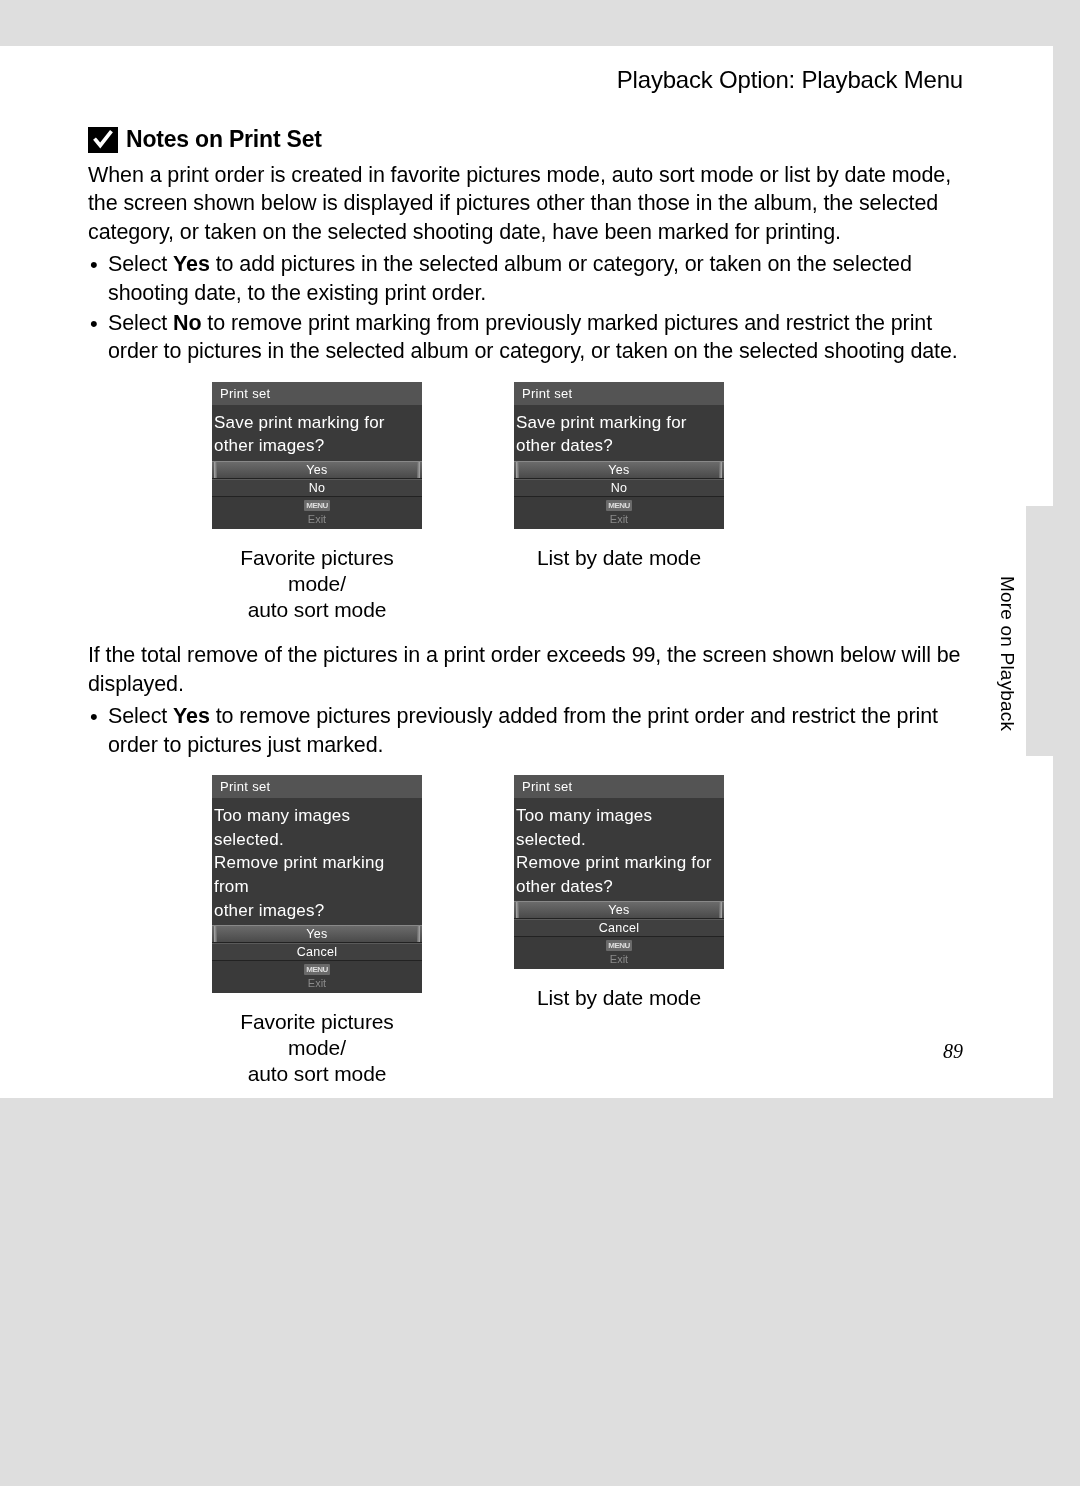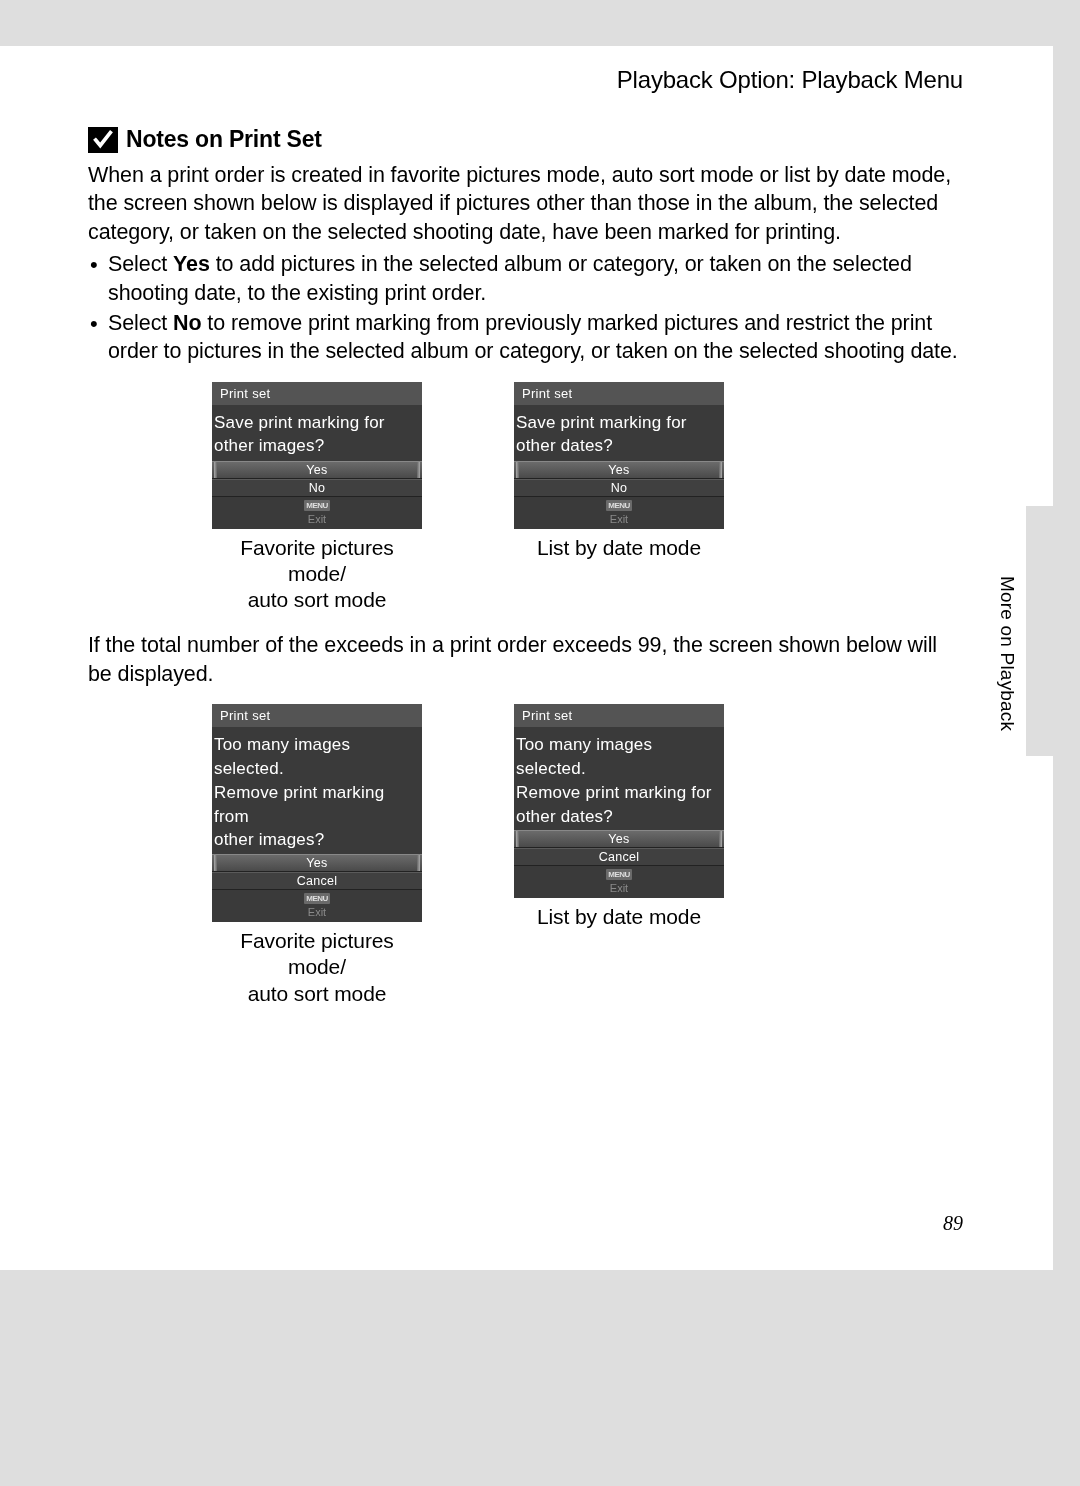--- a/index.html
+++ b/index.html
@@ -9,21 +9,21 @@
     background: #dedede;
     font-family: "Helvetica Neue", Arial, sans-serif;
     color: #000;
     position: relative;
   }
   .page {
     position: absolute;
     left: 0;
     top: 46px;
     width: 1053px;
-    height: 1224px;
+    height: 1052px;
     background: #fff;
     padding: 20px 90px 0 88px;
   }
   .header-title {
     text-align: right;
     font-size: 24px;
     color: #000;
     margin-bottom: 32px;
     font-weight: 400;
     letter-spacing: -0.2px;
@@ -134,21 +134,21 @@
     color: #ddd;
     font-size: 8px;
     font-weight: 700;
     padding: 1px 2px;
     letter-spacing: -0.5px;
     border-radius: 1px;
   }
   .caption {
     text-align: center;
     font-size: 21px;
-    margin-top: 6px;
+    margin-top: 16px;
     line-height: 1.25;
     letter-spacing: -0.1px;
   }
   .side-tab {
     position: absolute;
     right: 0;
     top: 460px;
     width: 27px;
     height: 250px;
     background: #dedede;
@@ -231,23 +231,26 @@
           <span class="menu-badge">MENU</span>
           <span>Exit</span>
         </div>
       </div>
       <div class="caption">
         <span>List by date mode</span>
       </div>
     </div>
   </div>
 
-  <p class="para" style="margin-top:18px;">If the total number of the exceeds in a print order exceeds 99, the screen shown below will be displayed.</p>
+  <p class="para" style="margin-top:18px;">If the total remove of the pictures in a print order exceeds 99, the screen shown below will be displayed.</p>
 
   <ul class="bul">
+    <li>
+      <span>Select </span><span class="bold">Yes</span><span> to remove pictures previously added from the print order and restrict the print order to pictures just marked.</span>
+    </li>
   </ul>
 
   <div class="screens-row">
     <div class="screen-col">
       <div class="lcd">
         <div class="lcd-title">Print set</div>
         <div class="lcd-msg tall">
           <span>Too many images selected.</span><br>
           <span>Remove print marking from</span><br>
           <span>other images?</span>

